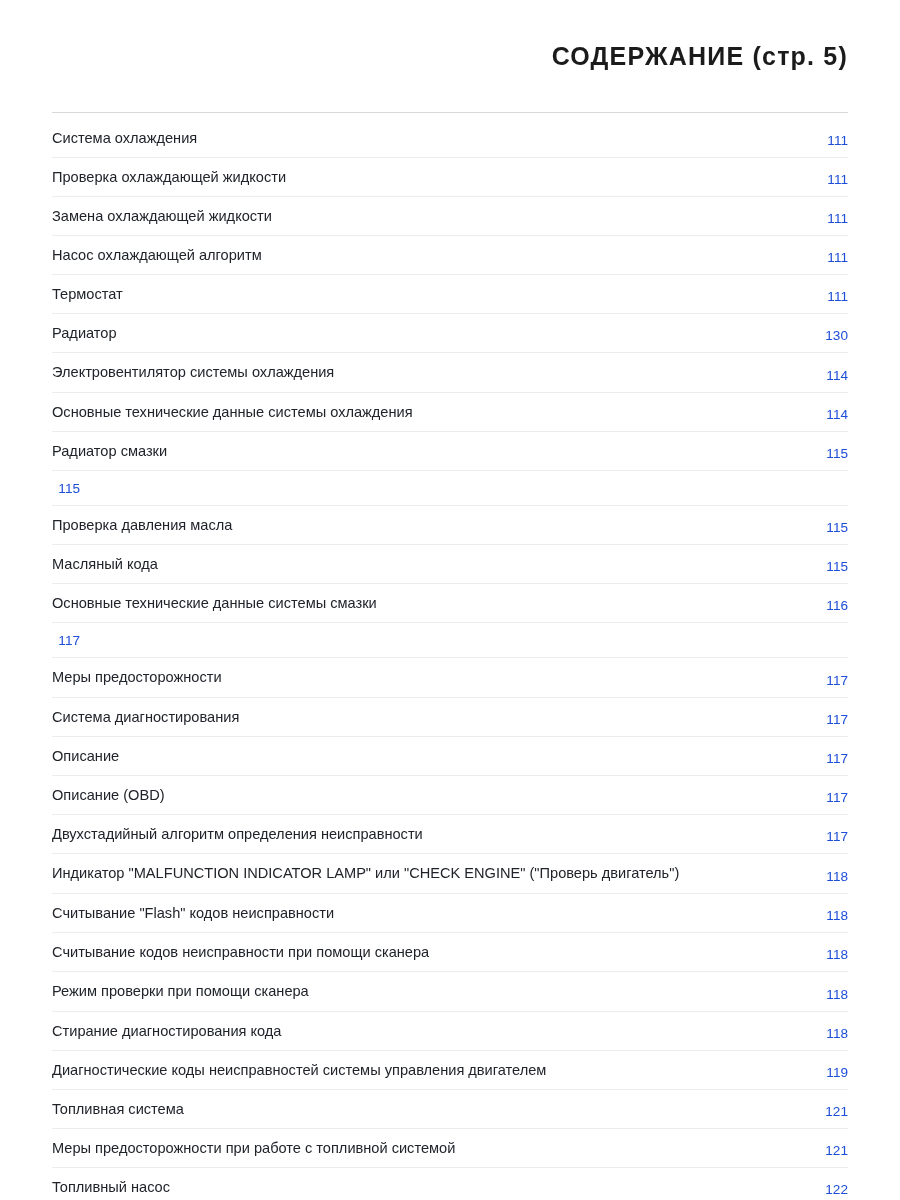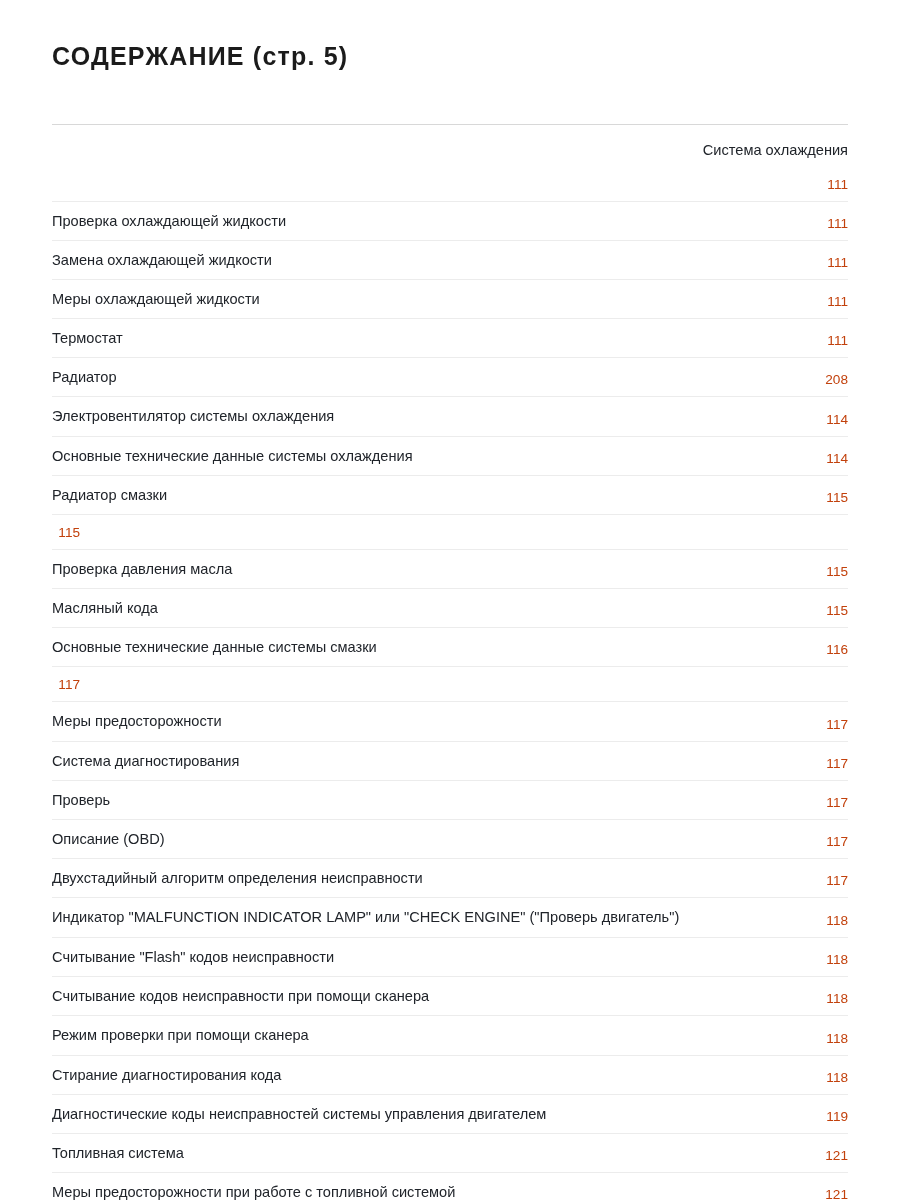--- a/index.html
+++ b/index.html
@@ -17,27 +17,27 @@
   .page {
     position: relative;
     width: 900px;
     min-height: 1200px;
     box-sizing: border-box;
     padding: 0 52px;
     display: flex;
     flex-direction: column;
   }
   .doc-title {
-    text-align: left;
+    text-align: right;
     font-size: 25px;
     font-weight: bold;
     letter-spacing: 1.2px;
     color: #1b1b1b;
     margin-top: 40px;
-    margin-bottom: 12px;
+    margin-bottom: 0;
     line-height: 1.3;
   }
   .title-rule {
     margin-top: 39px;
     border-top: 1px solid #d8d8d8;
     height: 0;
   }
   .toc {
     margin-top: 6px;
   }
@@ -45,32 +45,31 @@
     display: flex;
     align-items: flex-end;
     justify-content: space-between;
     gap: 16px;
     border-bottom: 1px solid #ececec;
     padding: 9px 0 8px 0;
     min-height: 17px;
   }
   .toc-row:first-child {
     border-top: none;
-    flex-direction: column;
   }
   .toc-label {
     font-size: 14.6px;
     color: #20242a;
     line-height: 1.45;
     flex: 1 1 auto;
     max-width: 700px;
   }
   .toc-page {
     font-size: 13.6px;
-    color: #c2410c;
+    color: #1d4ed8;
     flex: 0 0 auto;
     text-align: right;
     min-width: 28px;
     padding-bottom: 1px;
   }
   .toc-row.two-line .toc-label {
     line-height: 1.5;
   }
 </style>
 </head>
@@ -89,30 +88,30 @@
       </div>
       <div class="toc-row">
         <span class="toc-label">Проверка охлаждающей жидкости</span>
         <span class="toc-page">111</span>
       </div>
       <div class="toc-row">
         <span class="toc-label">Замена охлаждающей жидкости</span>
         <span class="toc-page">111</span>
       </div>
       <div class="toc-row">
-        <span class="toc-label">Меры охлаждающей жидкости</span>
+        <span class="toc-label">Насос охлаждающей алгоритм</span>
         <span class="toc-page">111</span>
       </div>
       <div class="toc-row">
         <span class="toc-label">Термостат</span>
         <span class="toc-page">111</span>
       </div>
       <div class="toc-row">
         <span class="toc-label">Радиатор</span>
-        <span class="toc-page">208</span>
+        <span class="toc-page">130</span>
       </div>
       <div class="toc-row">
         <span class="toc-label">Электровентилятор системы охлаждения</span>
         <span class="toc-page">114</span>
       </div>
       <div class="toc-row">
         <span class="toc-label">Основные технические данные системы охлаждения</span>
         <span class="toc-page">114</span>
       </div>
       <div class="toc-row">
@@ -139,21 +138,21 @@
       </div>
       <div class="toc-row">
         <span class="toc-label">Меры предосторожности</span>
         <span class="toc-page">117</span>
       </div>
       <div class="toc-row">
         <span class="toc-label">Система диагностирования</span>
         <span class="toc-page">117</span>
       </div>
       <div class="toc-row">
-        <span class="toc-label">Проверь</span>
+        <span class="toc-label">Описание</span>
         <span class="toc-page">117</span>
       </div>
       <div class="toc-row">
         <span class="toc-label">Описание (OBD)</span>
         <span class="toc-page">117</span>
       </div>
       <div class="toc-row">
         <span class="toc-label">Двухстадийный алгоритм определения неисправности</span>
         <span class="toc-page">117</span>
       </div>

